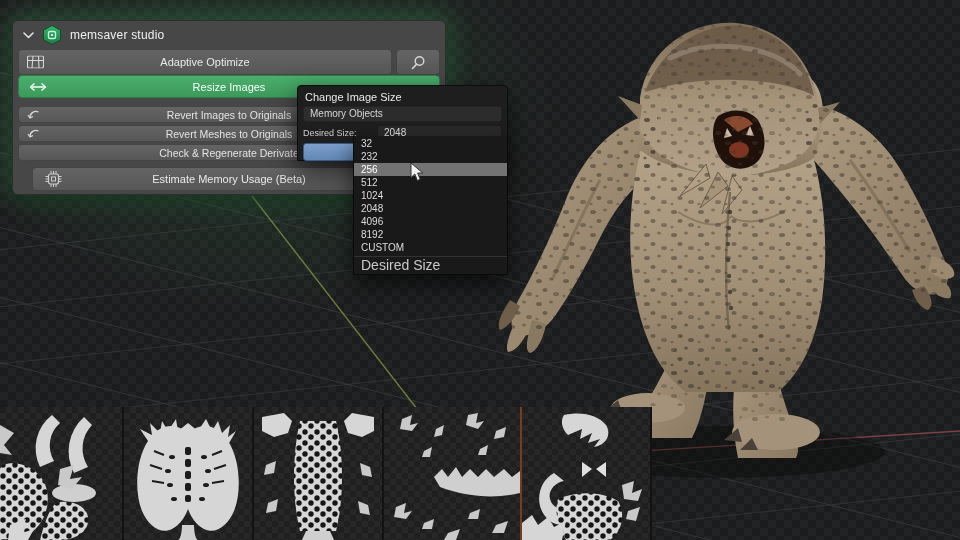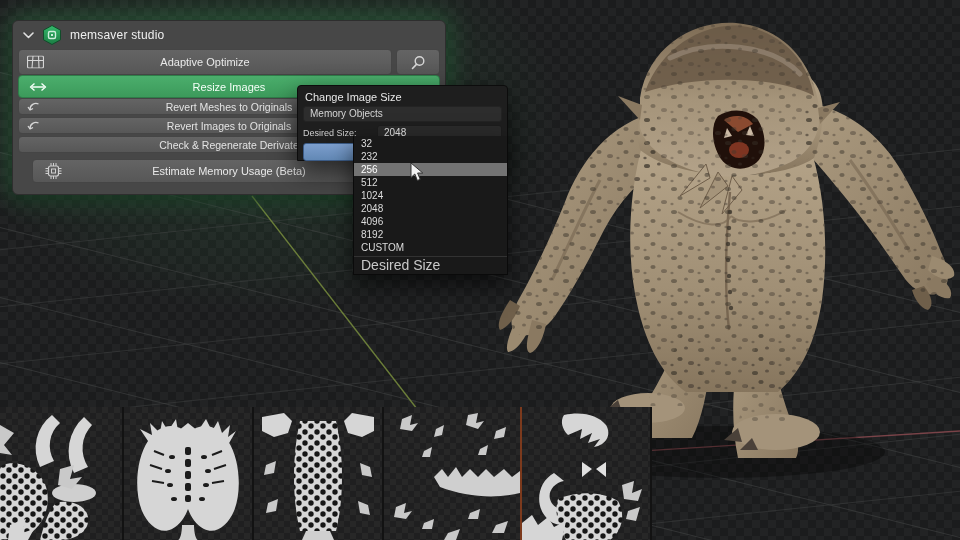--- a/index.html
+++ b/index.html
@@ -35,21 +35,21 @@
     box-shadow:0 0 24px 5px rgba(70,190,105,.30),0 6px 14px rgba(0,0,0,.55);}
   #panelHeader{display:flex;align-items:center;gap:8px;height:28px;padding-left:10px;}
   #panelTitle{color:#f0f0f0;font-size:12px;letter-spacing:.2px;}
   #panelBody{padding:0 5px;}
   .btn{position:relative;display:flex;align-items:center;justify-content:center;
     background:linear-gradient(#646464,#575757);border:1px solid #454545;border-radius:4px;
     color:#e9e9e9;font-size:11px;cursor:default;}
   .row1{display:flex;height:26px;}
   .btn-adaptive{flex:1;}
   .btn-search{width:42px;margin-left:4px;}
-  .btn-resize{height:21px;margin-bottom:0;
+  .btn-resize{height:21px;margin-bottom:8px;
     background:linear-gradient(#4bae6c,#3c9a5b);border:1px solid #2f7d49;color:#f4fff7;}
   .btn-small{height:15px;margin-bottom:2px;font-size:10.5px;color:#e3e3e3;}
   .btn-estimate{height:22px;margin:6px 14px 0;font-size:11px;}
   .icon-left{position:absolute;left:8px;top:50%;transform:translateY(-50%);}
 
   
   #popup{position:absolute;left:297px;top:85px;width:211px;height:76px;
     background:#1e1e1e;border:1px solid #0c0c0c;border-radius:4px 4px 0 0;
     box-shadow:0 10px 26px rgba(0,0,0,.65);padding:3px 5px;box-sizing:border-box;}
   #popupTitle{color:#e8e8e8;font-size:11px;height:17px;line-height:17px;padding-left:2px;}
@@ -351,29 +351,29 @@
           <polyline points="12.5,1 16.5,4.5 12.5,8" fill="none" stroke="#f4fff7" stroke-width="1.4" stroke-linejoin="round"></polyline>
         </svg>
         <span>Resize Images</span>
       </div>
 
       <div class="btn btn-small">
         <svg class="icon-left" width="13" height="10">
           <path d="M11.5,2 A6,6 0 0 0 3,7.5" fill="none" stroke="#d6d6d6" stroke-width="1.3"></path>
           <polyline points="1,5 3,8 6,6.5" fill="none" stroke="#d6d6d6" stroke-width="1.3" stroke-linejoin="round"></polyline>
         </svg>
-        <span>Revert Meshes to Originals</span>
+        <span>Revert Images to Originals</span>
       </div>
 
       <div class="btn btn-small">
         <svg class="icon-left" width="13" height="10">
           <path d="M11.5,2 A6,6 0 0 0 3,7.5" fill="none" stroke="#d6d6d6" stroke-width="1.3"></path>
           <polyline points="1,5 3,8 6,6.5" fill="none" stroke="#d6d6d6" stroke-width="1.3" stroke-linejoin="round"></polyline>
         </svg>
-        <span>Revert Images to Originals</span>
+        <span>Revert Meshes to Originals</span>
       </div>
 
       <div class="btn btn-small">
         <span>Check &amp; Regenerate Derivate</span>
       </div>
 
       <div class="btn btn-estimate">
         <svg class="icon-left" style="left:12px" width="17" height="17">
           <rect x="3.5" y="3.5" width="10" height="10" rx="2" fill="none" stroke="#cfcfcf" stroke-width="1.2"></rect>
           <rect x="6.5" y="6.5" width="4" height="4" fill="none" stroke="#cfcfcf" stroke-width="1"></rect>

